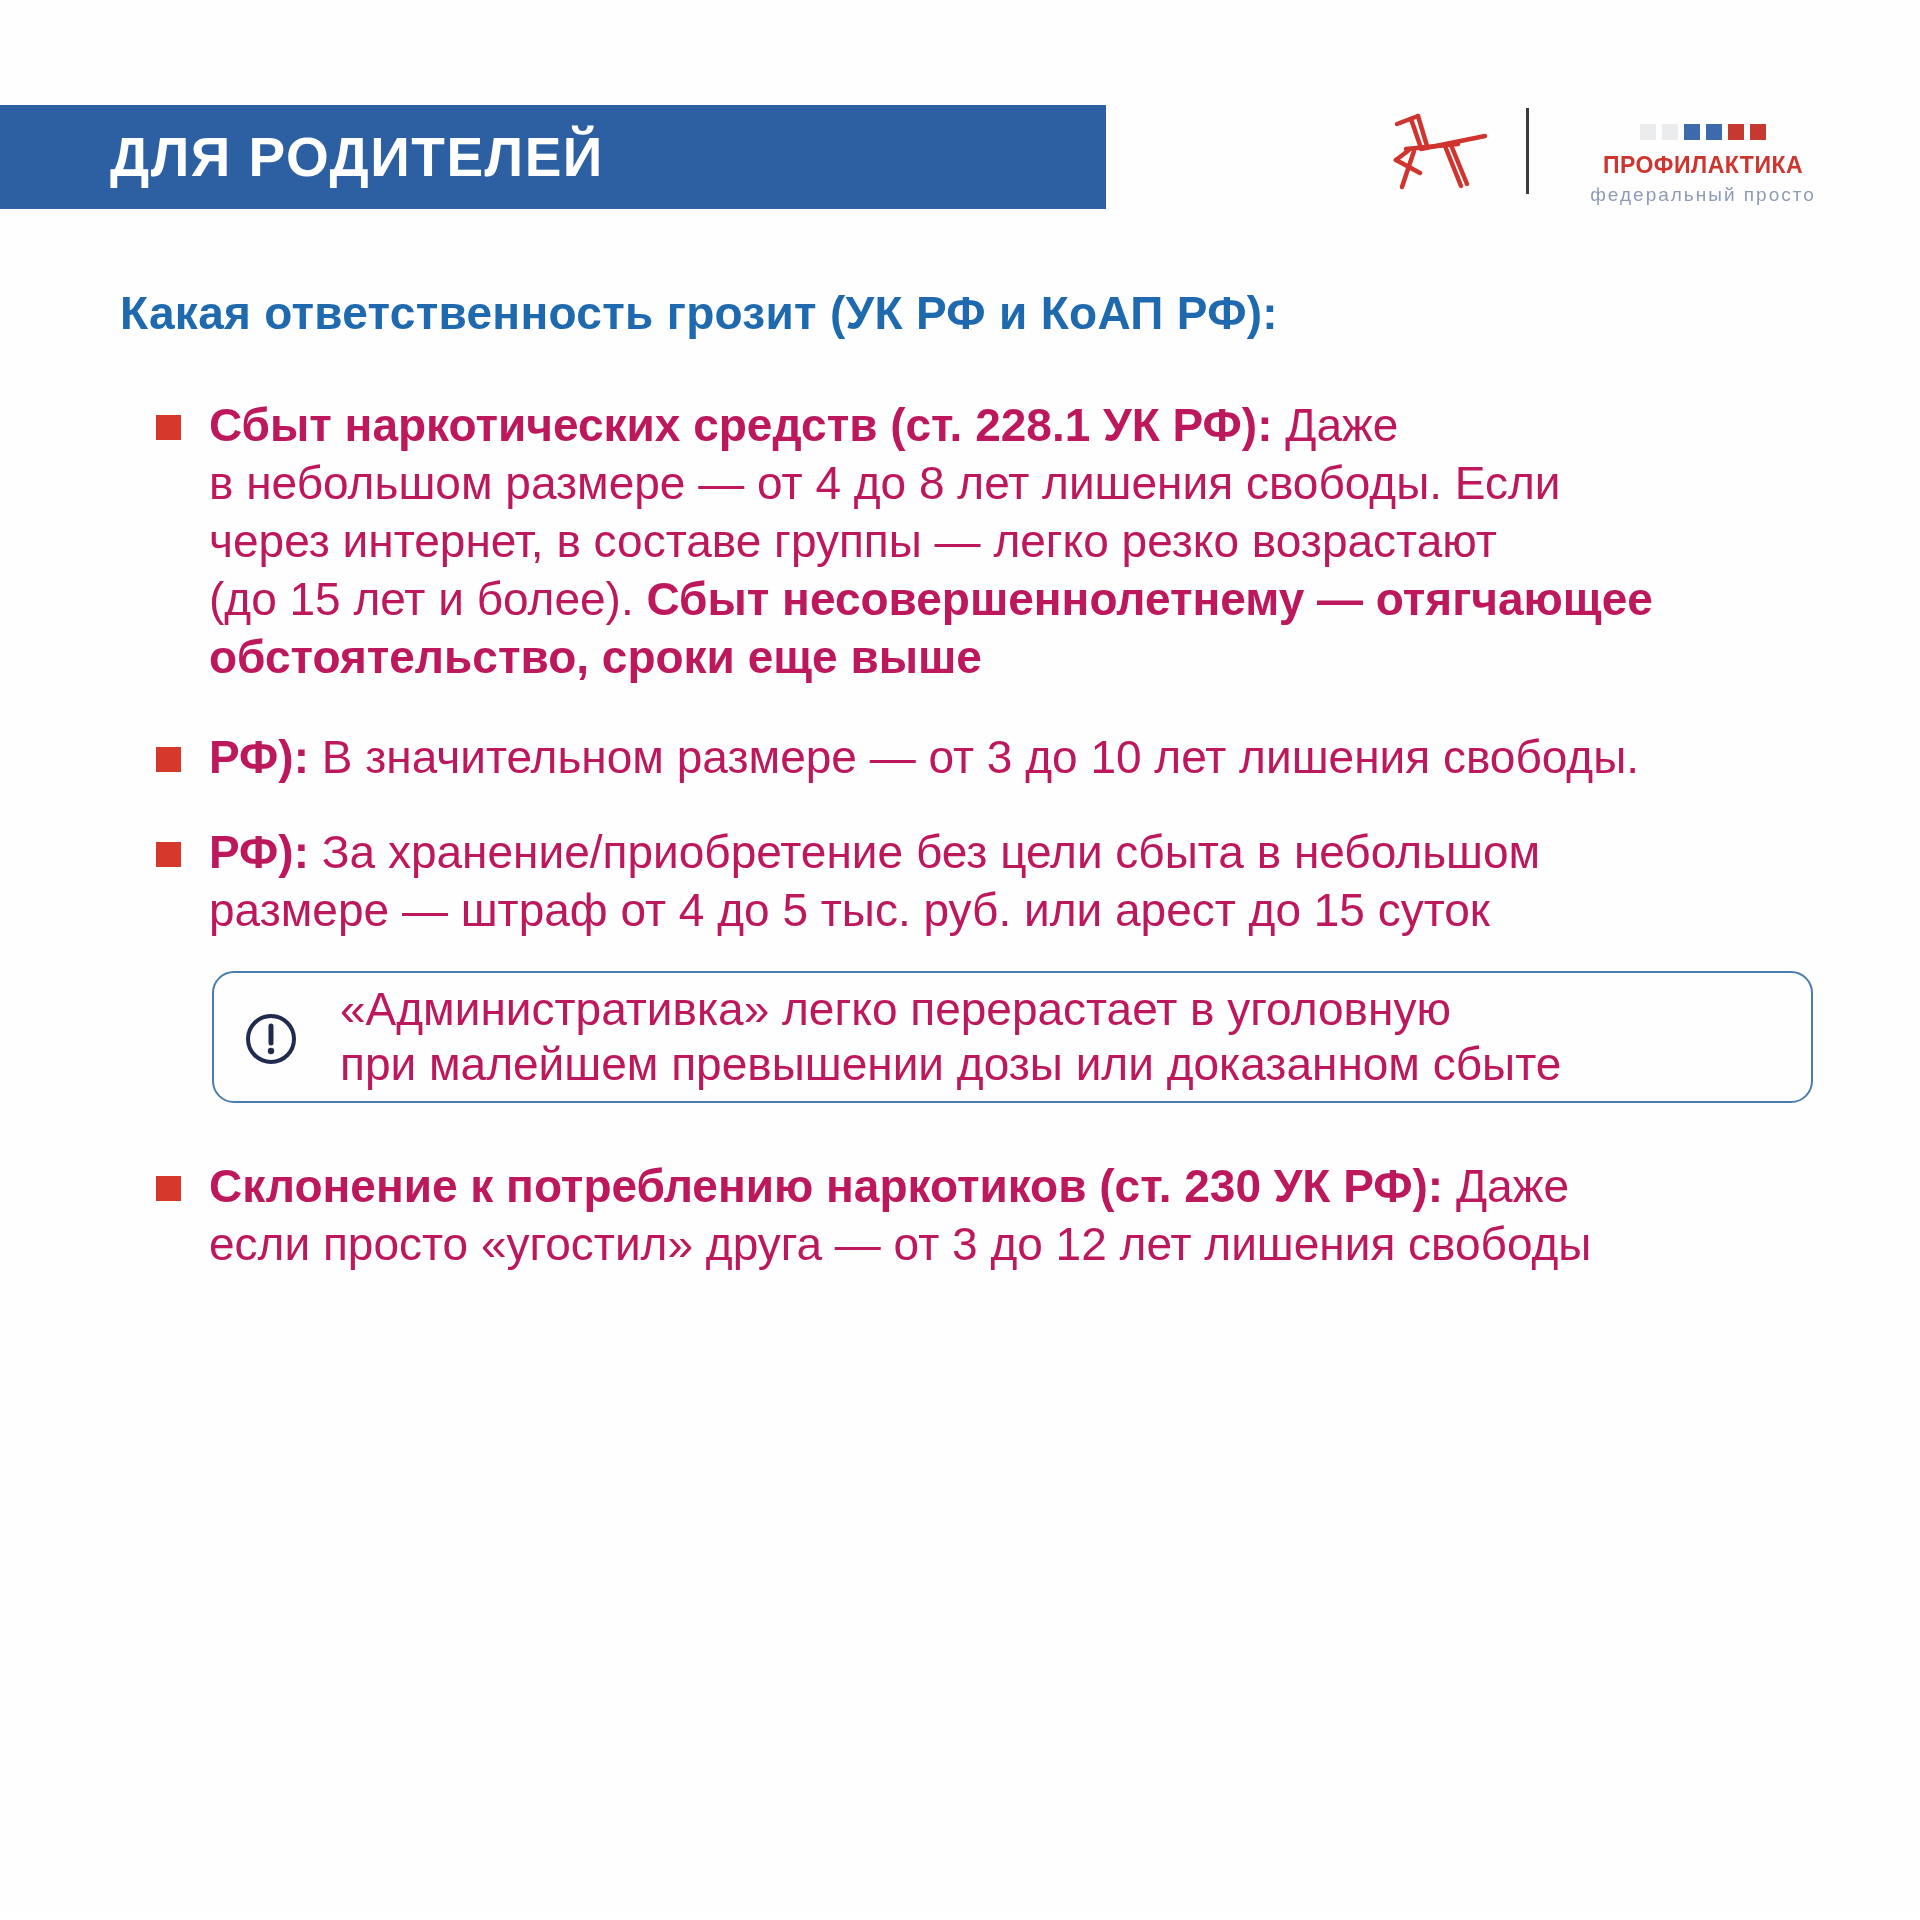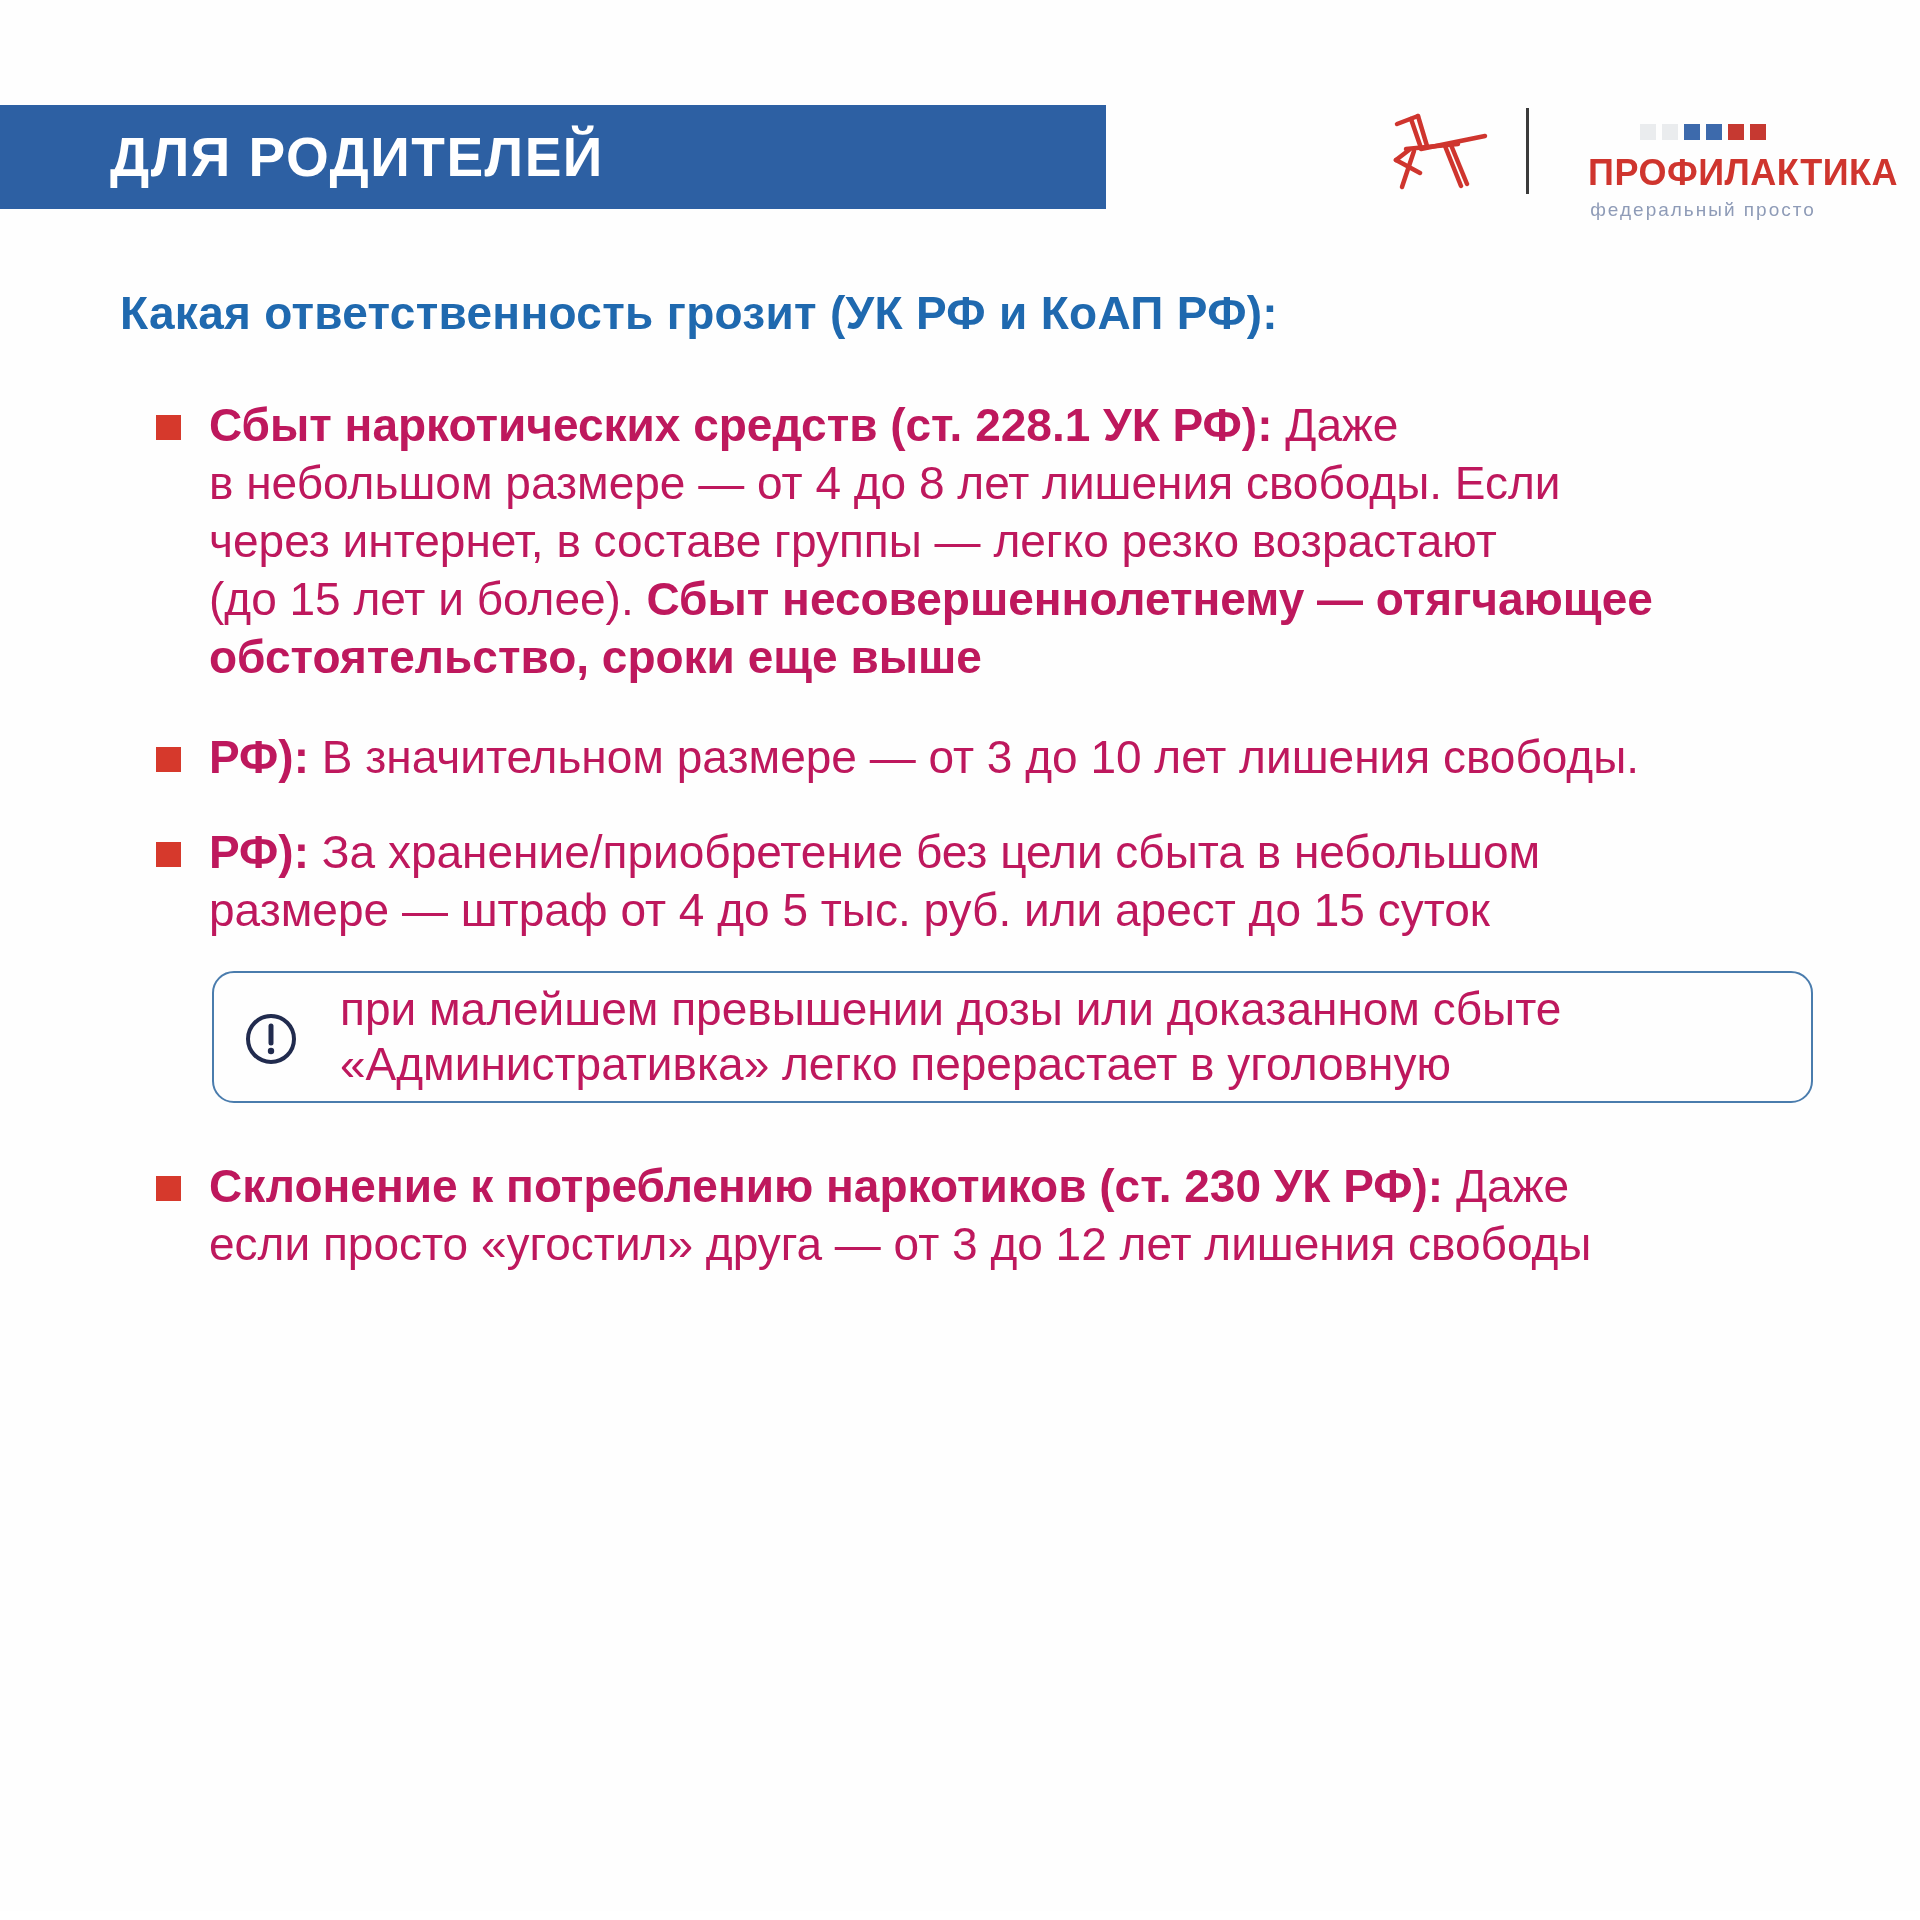--- a/index.html
+++ b/index.html
@@ -10,21 +10,21 @@
   .banner{position:absolute;left:0;top:105px;width:1106px;height:104px;background:#2d60a3;
           display:flex;align-items:center;}
   .banner-title{color:#ffffff;font-weight:bold;font-size:55px;letter-spacing:1.5px;margin-left:110px;}
 
   
   .logo-chair{position:absolute;left:1393px;top:110px;}
   .logo-divider{position:absolute;left:1526px;top:108px;width:3px;height:86px;background:#3b3b3b;}
   .logo-right{position:absolute;left:1588px;top:124px;width:230px;text-align:center;}
   .squares{display:flex;justify-content:center;gap:6px;margin-bottom:12px;}
   .squares span{width:16px;height:16px;display:block;}
-  .brand{font-size:36px;font-weight:bold;color:#cf352e;letter-spacing:0.5px;}
+  .brand{font-size:23px;font-weight:bold;color:#cf352e;letter-spacing:0.5px;}
   .sub{font-size:19px;color:#8e9bb7;letter-spacing:2px;margin-top:5px;}
 
   
   .heading{position:absolute;left:108px;top:272px;margin:12px;font-size:46px;line-height:58px;
            font-weight:bold;color:#1f69af;letter-spacing:0.3px;}
 
   
   #content{position:absolute;left:156px;top:396px;width:1680px;color:#be185d;
            font-size:46px;line-height:58px;}
   .bullet-item{position:relative;padding-left:53px;}
@@ -93,22 +93,22 @@
         <span class="marker"></span>
         <div class="line"><span class="b">РФ): </span><span>За хранение/приобретение без цели сбыта в небольшом</span></div>
         <div class="line"><span>размере — штраф от 4 до 5 тыс. руб. или арест до 15 суток</span></div>
       </div>
       <div class="callout" style="margin-bottom: 54px;">
         <span class="callout-icon"><svg width="52" height="52" viewBox="0 0 52 52" fill="none">
             <circle cx="26" cy="26" r="23" stroke="#212b4e" stroke-width="4"></circle>
             <line x1="26" y1="13" x2="26" y2="30" stroke="#212b4e" stroke-width="5" stroke-linecap="round"></line>
             <circle cx="26" cy="38" r="3.2" fill="#212b4e"></circle>
           </svg></span>
+        <div class="line">«Административка» легко перерастает в уголовную</div>
         <div class="line">при малейшем превышении дозы или доказанном сбыте</div>
-        <div class="line">«Административка» легко перерастает в уголовную</div>
       </div>
       <div class="bullet-item" style="margin-bottom: 0px;">
         <span class="marker"></span>
         <div class="line"><span class="b">Склонение к потреблению наркотиков (ст. 230 УК РФ): </span><span>Даже</span></div>
         <div class="line"><span>если просто «угостил» друга — от 3 до 12 лет лишения свободы</span></div>
       </div>
     </div>
 
 </div>
 

